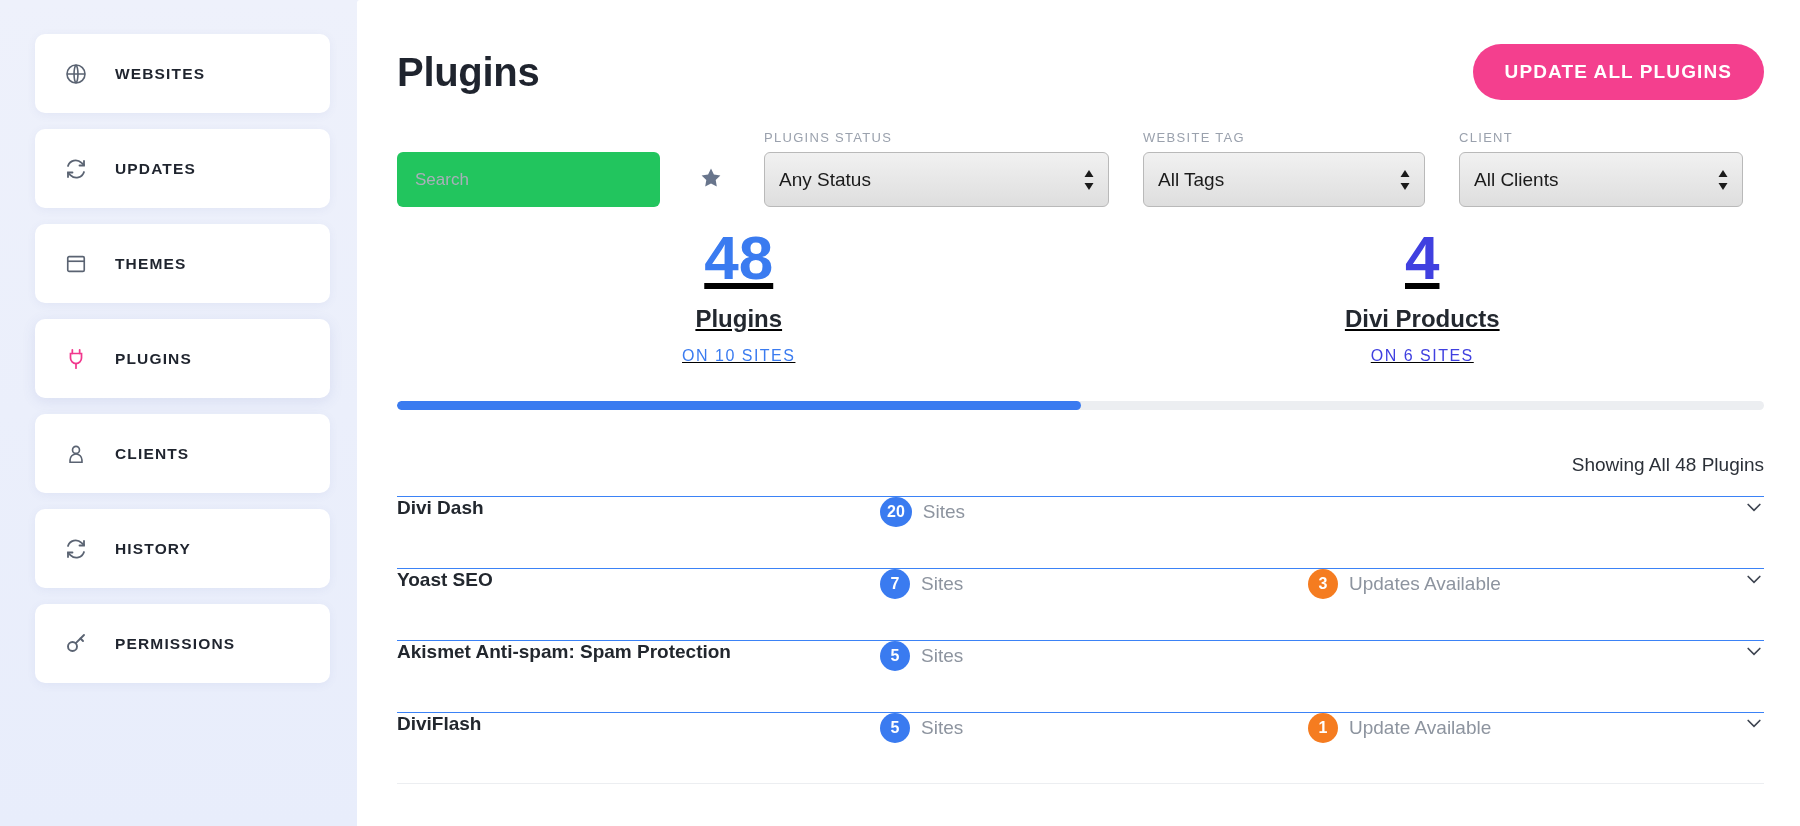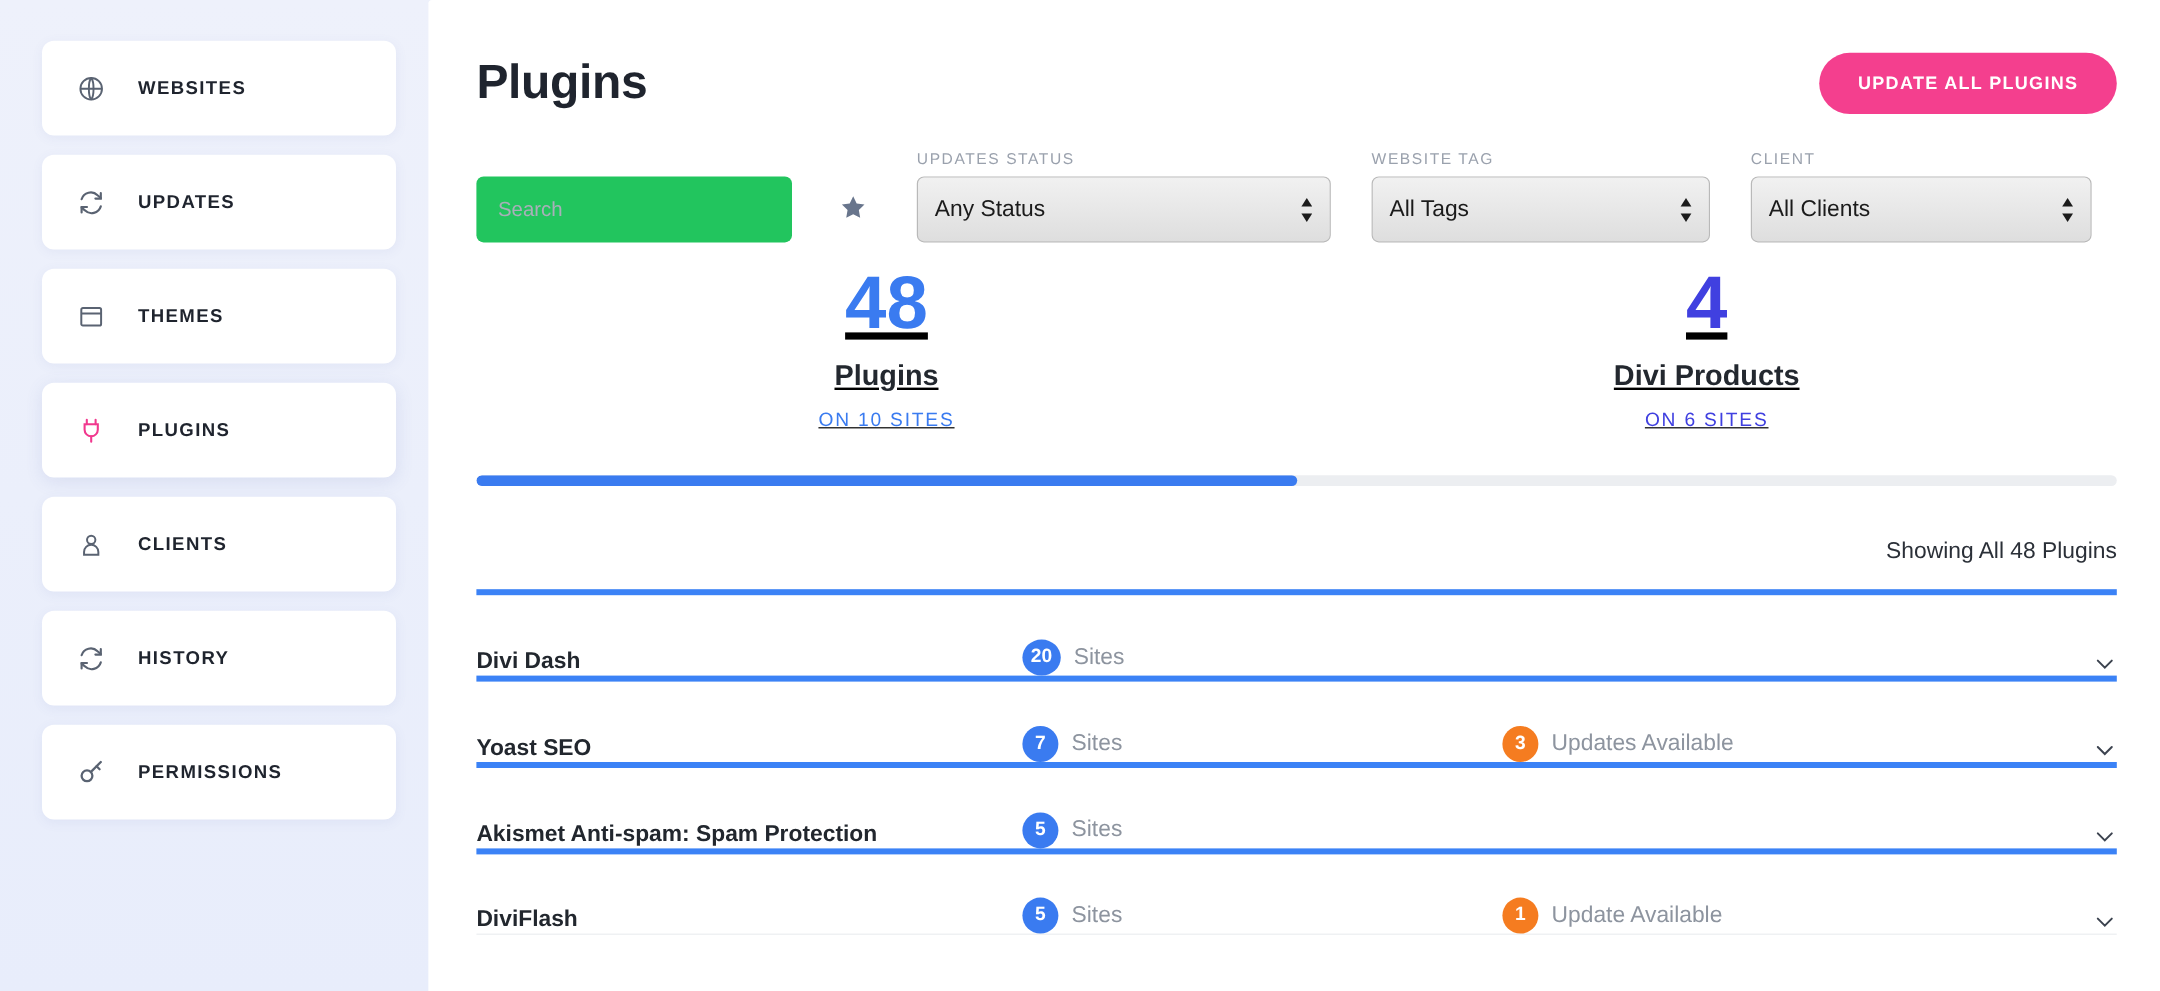--- a/index.html
+++ b/index.html
@@ -44,21 +44,21 @@
   .main-inner { padding: 0 36px 0 40px; }
 
   .head-row {
     display: flex; align-items: center; justify-content: space-between;
     padding: 44px 0 0 0;
   }
   .page-title { font-size: 40px; font-weight: 700; color: #1f242e; letter-spacing: -0.3px; }
   .update-btn {
     background: #f43f8e;
     color: #fff; border: none; cursor: pointer;
-    font-size: 15px; font-weight: 700; letter-spacing: 1.1px;
+    font-size: 19px; font-weight: 700; letter-spacing: 1.1px;
     padding: 17px 32px; border-radius: 40px;
     font-family: "Liberation Sans", sans-serif;
   }
 
   
   .filters { display: flex; align-items: flex-end; margin-top: 30px; }
   .search-wrap { width: 263px; }
   .search-input {
     width: 100%; height: 55px; border: none; border-radius: 6px;
     background: #22c55e; padding: 0 18px;
@@ -109,23 +109,24 @@
   }
   .progress-fill { height: 100%; border-radius: 6px; }
 
   .showing {
     text-align: right; font-size: 19px; color: #2b3038;
     margin-top: 44px; padding-bottom: 20px;
   }
 
   
   .plugin-row {
-    display: flex; align-items: flex-end;
-    height: 72px; border-top: 5px solid #3b82f6;
+    display: flex; align-items: flex-start;
+    height: 72px; border-top: 1px solid #3b82f6;
     position: relative;
+    gap: 28px;
   }
   .plugin-row:last-child { border-bottom: 1px solid #eceef1; }
   .pl-name { width: 455px; font-size: 19px; font-weight: 700; color: #22272e; flex: 0 0 455px; }
   .pl-sites { width: 400px; flex: 0 0 400px; display: flex; align-items: center; }
   .pl-updates { flex: 1; display: flex; align-items: center; }
   .badge {
     display: inline-flex; align-items: center; justify-content: center;
     min-width: 30px; height: 30px; padding: 0 7px;
     border-radius: 50%; color: #fff; font-size: 16px; font-weight: 700;
     margin-right: 11px;
@@ -234,21 +235,21 @@
           <input class="search-input" type="text" placeholder="Search" style="">
         </div>
 
         <button class="star-btn">
           <svg width="24" height="24" viewBox="0 0 24 24" fill="currentColor">
             <path d="M12 2.6l2.9 5.9 6.5.95-4.7 4.6 1.1 6.45L12 17.45 6.2 20.5l1.1-6.45-4.7-4.6 6.5-.95z"></path>
           </svg>
         </button>
 
         <div class="select-group g1">
-          <span class="select-label">UPDATES STATUS</span>
+          <span class="select-label">PLUGINS STATUS</span>
           <div class="sel-wrap">
             <div class="sel">Any Status</div>
             <span class="sel-arrows">
               <svg width="12" height="22" viewBox="0 0 12 22" fill="currentColor">
                 <path d="M6 1l4.5 7h-9z"></path>
                   <path d="M6 21l-4.5-7h9z"></path>
               </svg>
             </span>
           </div>
         </div>

